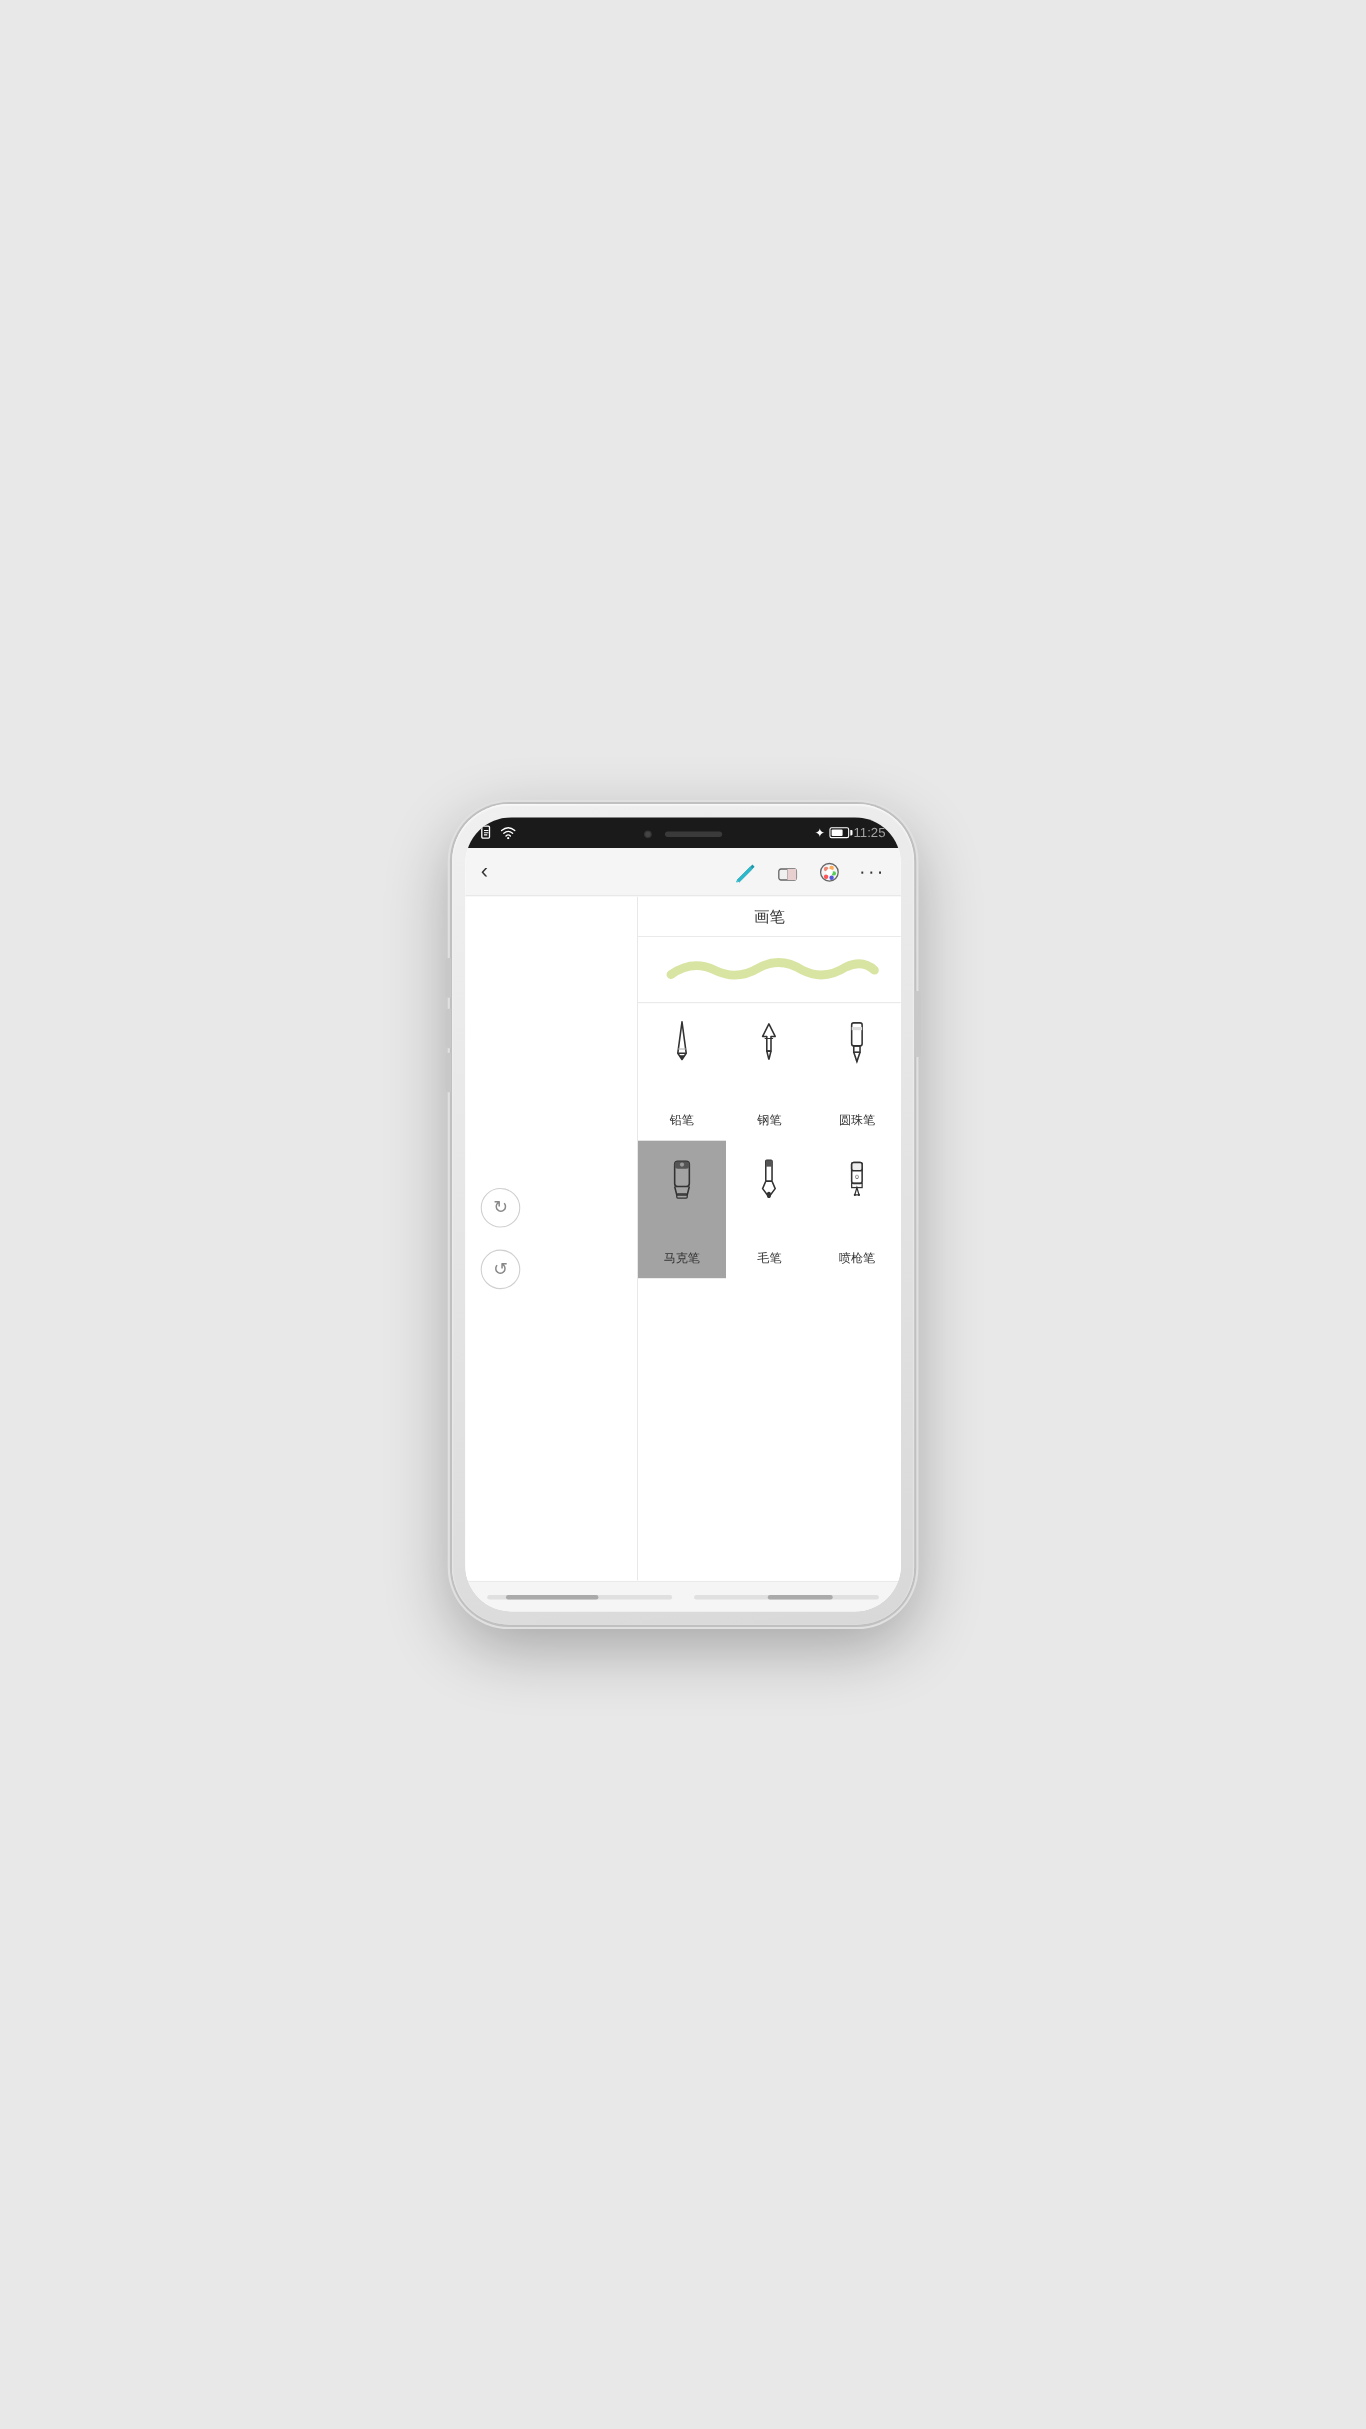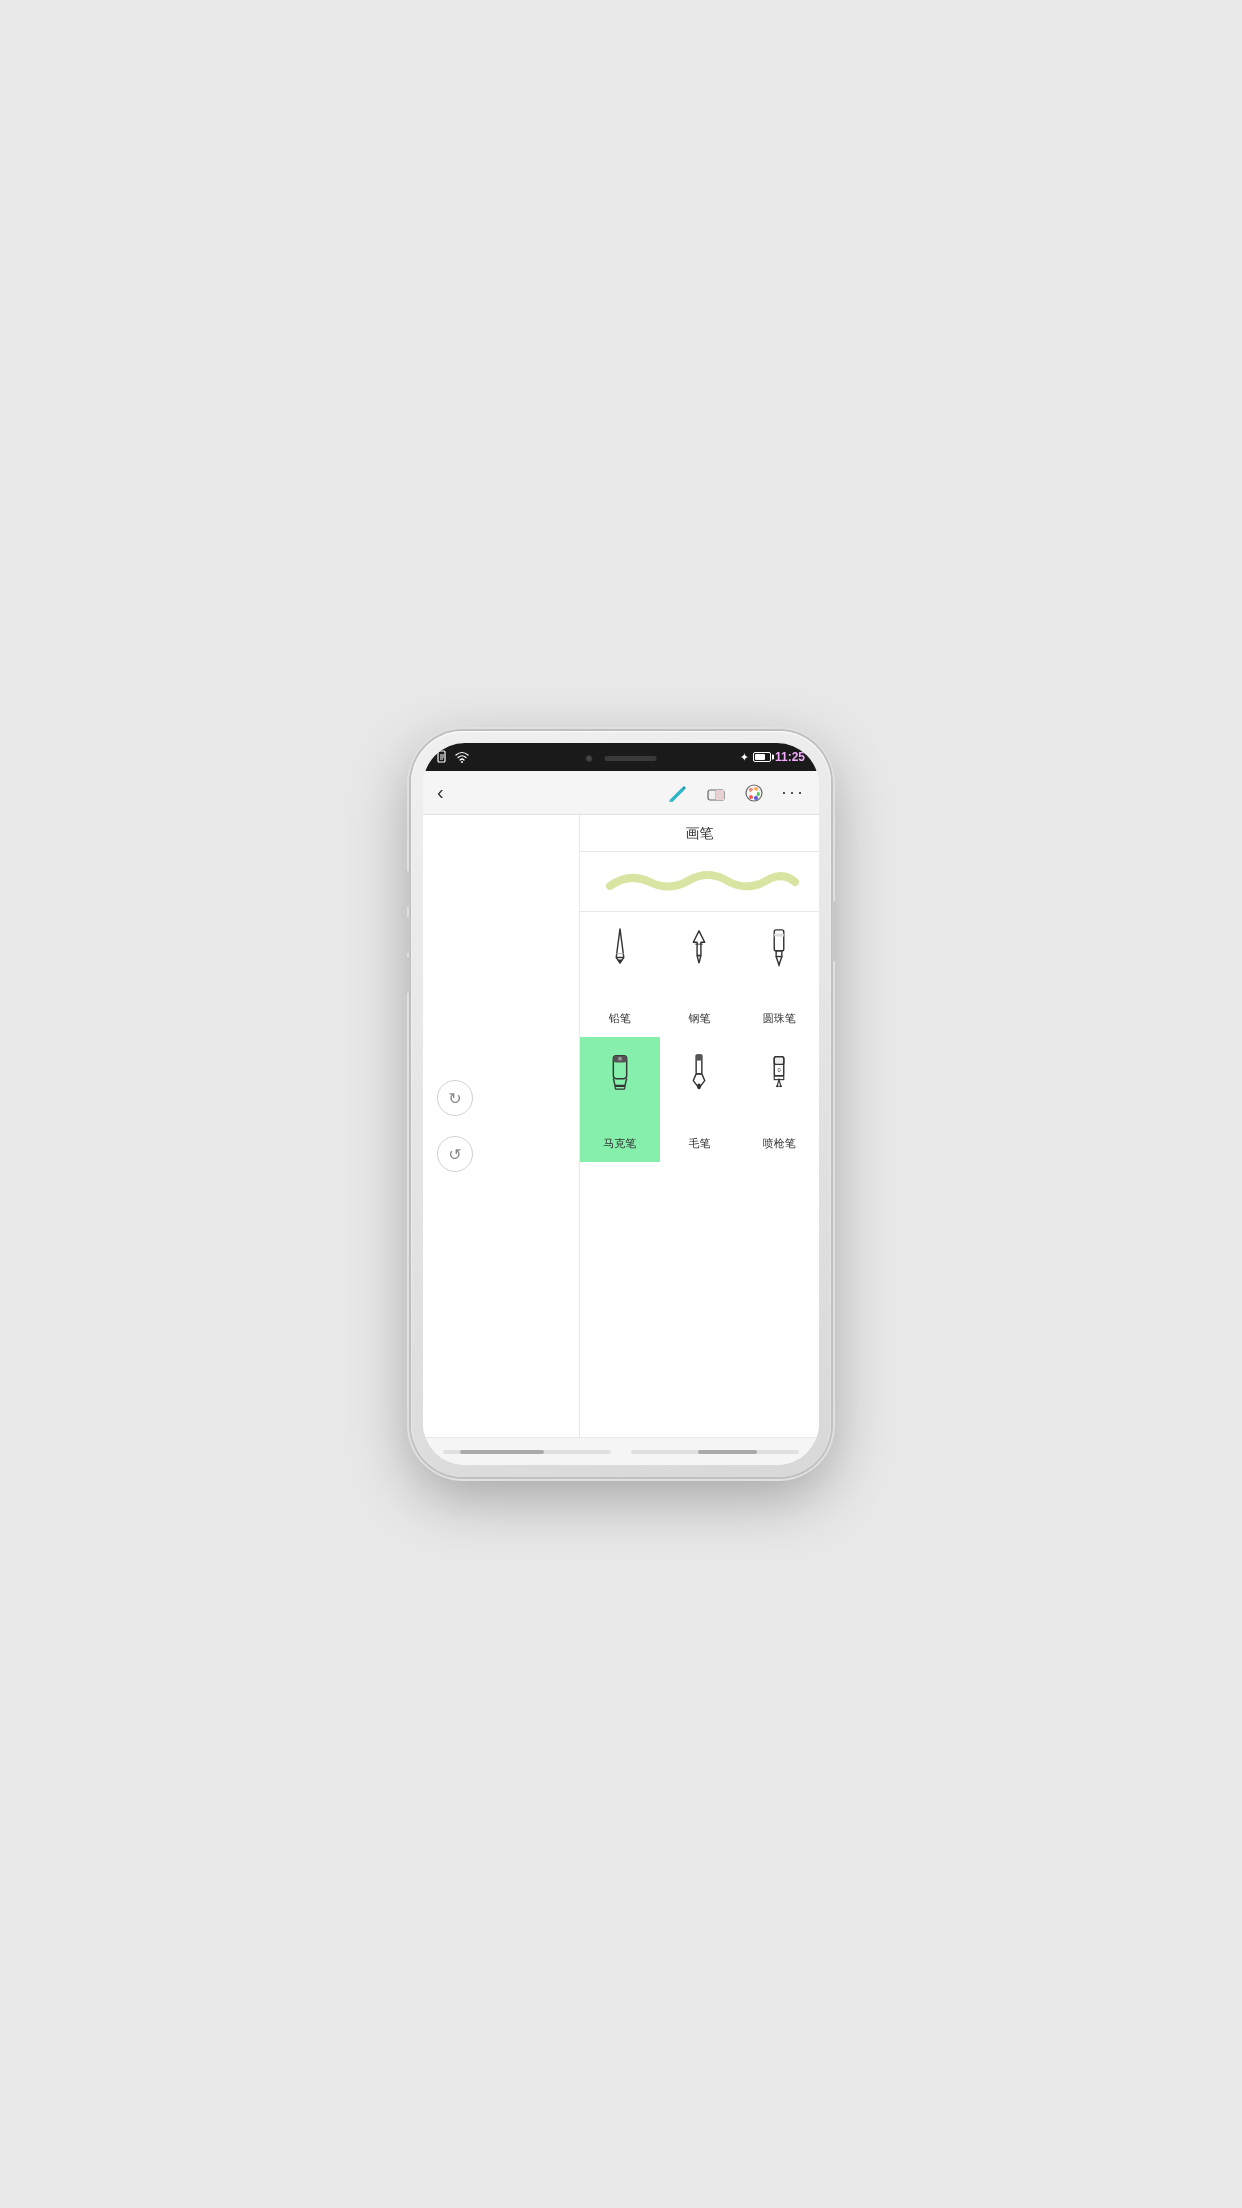--- a/index.html
+++ b/index.html
@@ -83,22 +83,22 @@
     .status-right {
       display: flex;
       align-items: center;
       gap: 4px;
       font-size: 11px;
       color: white;
     }
 
     .status-time {
       font-size: 12px;
-      color: #f0abfc;
-      font-weight: 700;
+      color: #a3a3a3;
+      font-weight: 400;
     }
 
     .battery-icon {
       display: flex;
       align-items: center;
       gap: 1px;
     }
 
     .battery-body {
       width: 18px;
@@ -285,21 +285,21 @@
       flex-direction: column;
       align-items: center;
       justify-content: center;
       padding: 14px 8px 10px;
       cursor: pointer;
       border: 1px solid transparent;
       gap: 6px;
     }
 
     .brush-item.active {
-      background: #86efac;
+      background: #a3a3a3;
     }
 
     .brush-item-label {
       font-size: 11px;
       color: #333;
       margin-top: 38px;
     }
 
     .brush-item.active .brush-item-label {
       color: #333;

